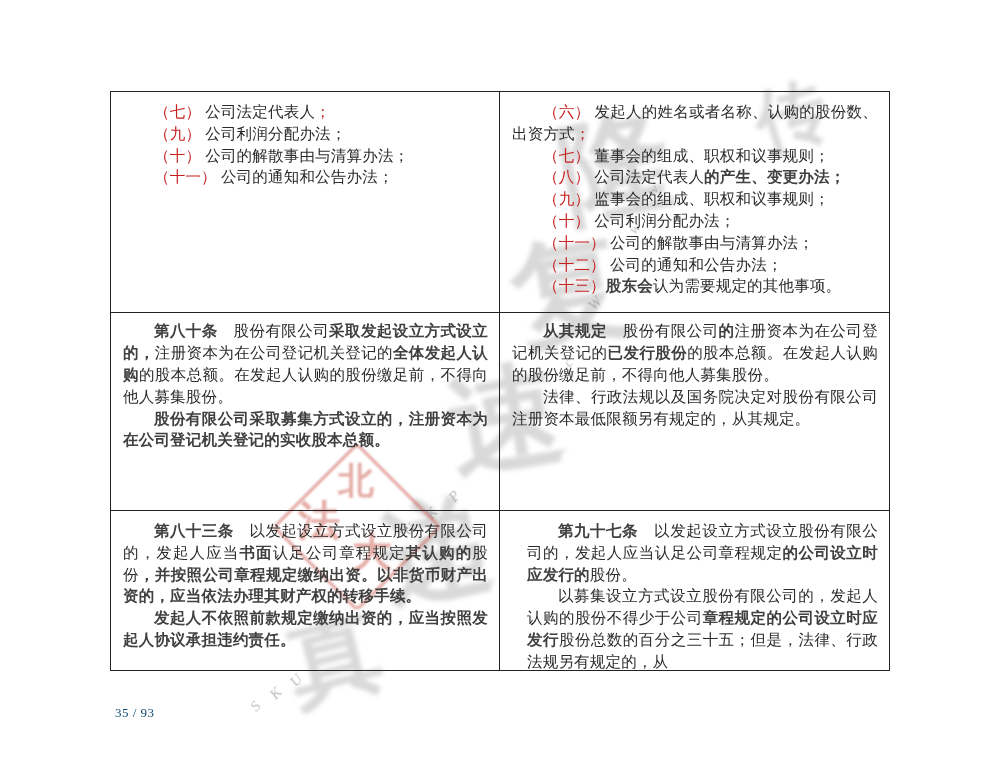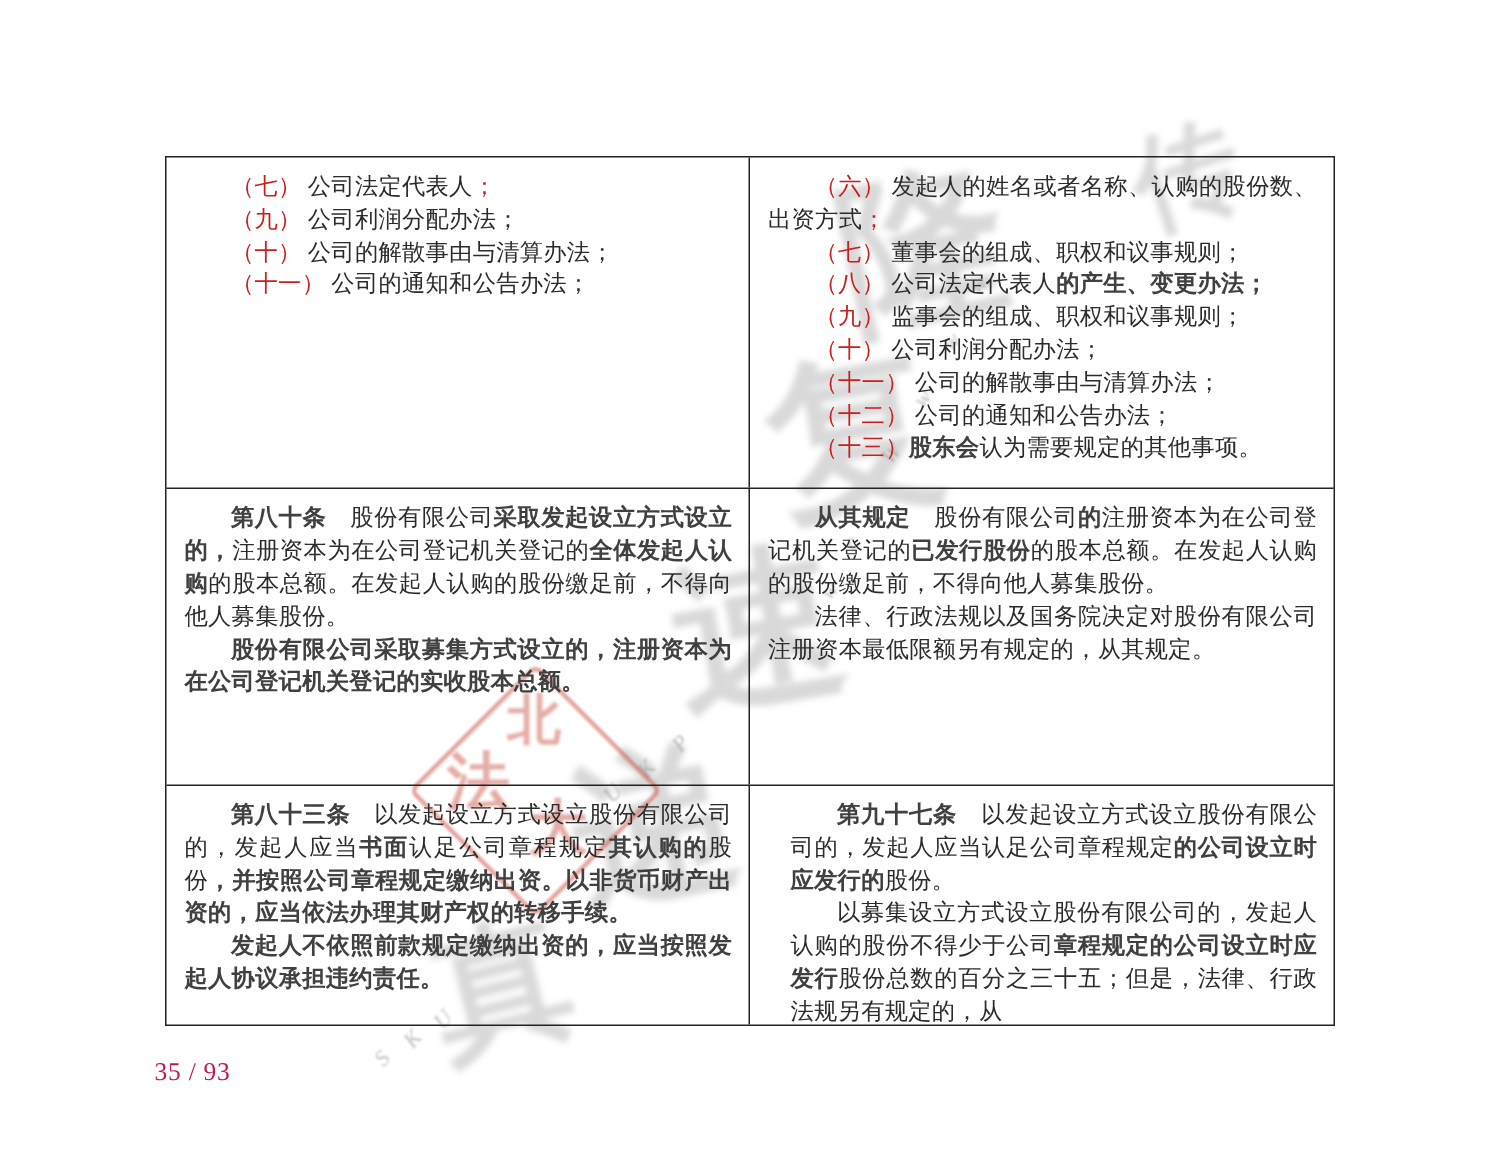--- a/index.html
+++ b/index.html
@@ -25,42 +25,42 @@
     position:absolute; border:3px solid rgba(202,78,66,0.50);
     transform:rotate(45deg); border-radius:6px; filter:blur(0.8px);
   }
   .wm-seal-glyph {
     position:absolute; color:rgba(198,70,58,0.45);
     font-weight:bold; filter:blur(1.2px); line-height:1;
     font-family:"DejaVu Serif",serif;
   }
   
   .tbl {
-    position:absolute; left:110px; top:104px; width:780px; height:580px;
+    position:absolute; left:110px; top:91px; width:780px; height:580px;
     border:1.5px solid #222; z-index:1; background:transparent;
     display:flex; flex-direction:column;
   }
   .trow { display:flex; width:100%; border-bottom:1.5px solid #222; }
   .trow:last-child { border-bottom:none; }
   .tcell {
     padding:9px 11px 0 12px;
     font-size:15.5px; line-height:21.8px; letter-spacing:0.2px;
     color:#2b2b2b; text-align:justify; text-align-last:left;
     overflow:hidden;
   }
   .tcell.left  { width:389px; border-right:1.5px solid #222; }
   .tcell.right { flex:1; }
   .para { text-indent:2em; }
   .black { color:#2b2b2b; }
   .red   { color:#c81e1e; }
   .redb  { color:#404040; font-weight:bold; }
   
   .pagenum {
-    position:absolute; left:103px; top:705px; z-index:1;
-    font-size:17px; color:#be185d; letter-spacing:0.5px;
+    position:absolute; left:115px; top:705px; z-index:1;
+    font-size:13px; color:#0c4a6e; letter-spacing:0.5px;
     font-family:"Liberation Serif",serif;
   }
 </style>
 </head>
 <body>
 
 <div class="page">
 
   <div class="wm-layer">
       <span class="wm-brush" style="left: 755px; top: 80px; font-size: 72px; transform: rotate(-18deg);">传</span>
@@ -100,21 +100,21 @@
           <p class="para"><span class="red">（六）</span><span class="black"> 发起人的姓名或者名称、认购的股份数、出资方式</span><span class="red">；</span></p>
           <p class="para"><span class="red">（七）</span><span class="black"> 董事会的组成、职权和议事规则；</span></p>
           <p class="para"><span class="red">（八）</span><span class="black"> 公司法定代表人</span><span class="redb">的产生、变更办法；</span></p>
           <p class="para"><span class="red">（九）</span><span class="black"> 监事会的组成、职权和议事规则；</span></p>
           <p class="para"><span class="red">（十）</span><span class="black"> 公司利润分配办法；</span></p>
           <p class="para"><span class="red">（十一）</span><span class="black"> 公司的解散事由与清算办法；</span></p>
           <p class="para"><span class="red">（十二）</span><span class="black"> 公司的通知和公告办法；</span></p>
           <p class="para"><span class="red">（十三）</span><span class="redb">股东会</span><span class="black">认为需要规定的其他事项。</span></p>
         </div>
       </div>
-      <div class="trow" style="height: 198px;">
+      <div class="trow" style="height: 198px; font-family: Liberation Mono, monospace;">
         <div class="tcell left">
           <p class="para"><span class="redb">第八十条</span><span class="black">　股份有限公司</span><span class="redb">采取发起设立方式设立的，</span><span class="black">注册资本为在公司登记机关登记的</span><span class="redb">全体发起人认购</span><span class="black">的股本总额。在发起人认购的股份缴足前，不得向他人募集股份。</span></p>
           <p class="para"><span class="redb">股份有限公司采取募集方式设立的，注册资本为在公司登记机关登记的实收股本总额。</span></p>
         </div>
         <div class="tcell right">
           <p class="para"><span class="redb">从其规定</span><span class="black">　股份有限公司</span><span class="redb">的</span><span class="black">注册资本为在公司登记机关登记的</span><span class="redb">已发行股份</span><span class="black">的股本总额。在发起人认购的股份缴足前，不得向他人募集股份。</span></p>
           <p class="para"><span class="black">法律、行政法规以及国务院决定对股份有限公司注册资本最低限额另有规定的，从其规定。</span></p>
         </div>
       </div>
       <div class="trow" style="height: 159px; gap: 15px;">

